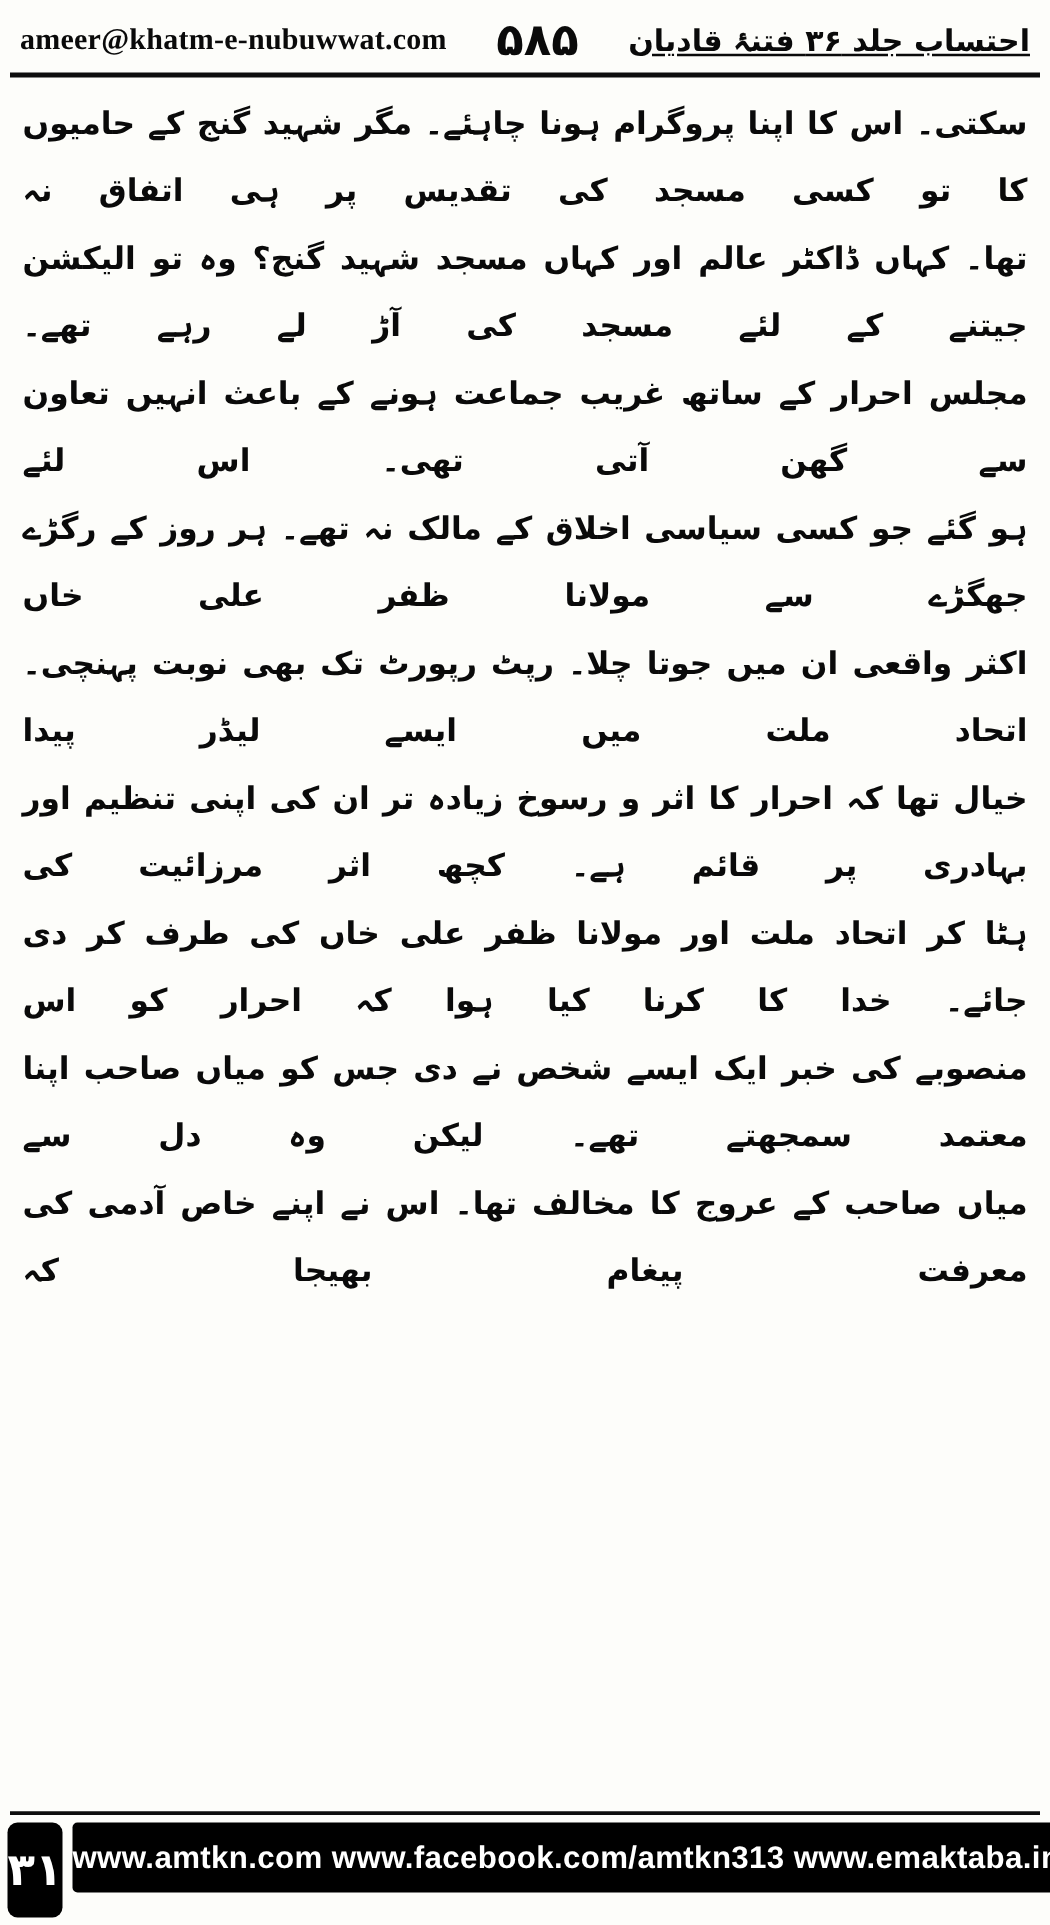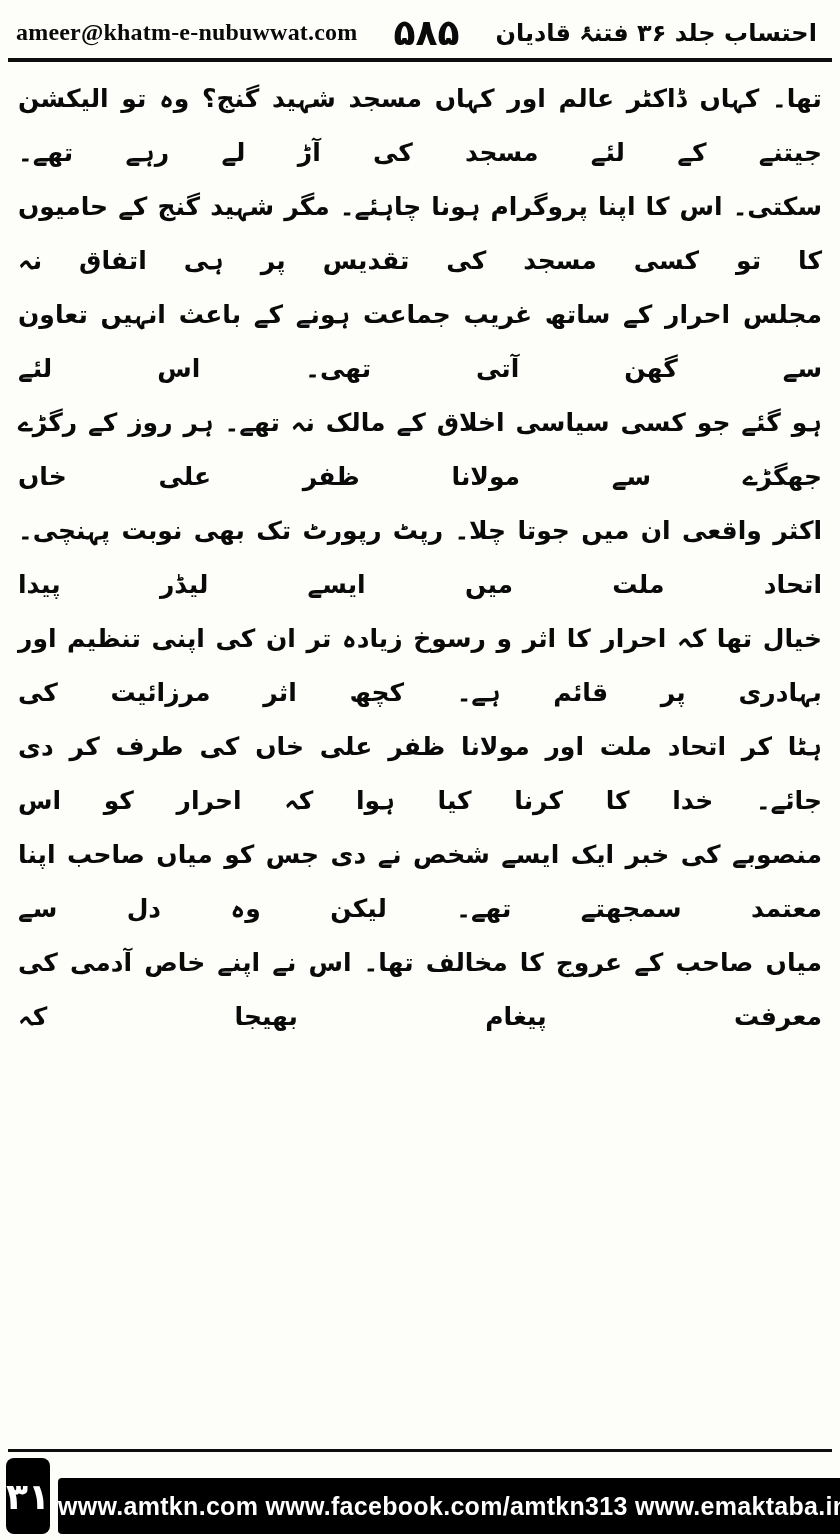--- a/index.html
+++ b/index.html
@@ -3,51 +3,51 @@
 <meta charset="utf-8">
 <style>
   * { margin:0; padding:0; box-sizing:border-box; }
   html,body { background:#e9e9e9; }
   .page {
     width:840px; height:1540px; margin:0 auto; position:relative;
     background:#fdfdfa; color:#0a0a0a; overflow:hidden;
     font-family:"DejaVu Sans", sans-serif;
   }
   .header {
-    display:flex; align-items:center;
+    display:flex; justify-content:space-between; align-items:center;
     padding:10px 16px 3px 16px; height:58px;gap:36px;
   }
   .header-email {
     font-family:"Liberation Serif", serif; font-weight:bold; font-size:24px;
     letter-spacing:0.2px;
   }
   .header-page {
     direction:rtl; font-weight:bold; font-size:36px; line-height:1;
   }
   .header-title {
-    direction:rtl; font-weight:bold; font-size:24px;
+    direction:rtl; font-weight:bold; font-size:24px;text-decoration:underline;
   }
   .rule-top {
     height:4px; background:#0d0d0d; margin:0 8px;
   }
   .body-text {
     direction:rtl; padding:10px 18px 0 18px;
   }
   .line {
     font-size:25px; font-weight:700; line-height:54px;
     text-align:justify; text-align-last:justify;
     word-spacing:1px;
   }
   .rule-bottom {
     position:absolute; left:8px; right:8px; bottom:88px;
     height:3px; background:#0d0d0d;
   }
   .footer {
     position:absolute; left:6px; right:6px; bottom:6px; height:76px;
-    display:flex; align-items:flex-end; gap:8px;
+    display:flex; align-items:flex-start; gap:8px;
   }
   .footer-pagebox {
     width:66px; height:76px; background:#000; color:#fff;
     display:flex; align-items:center; justify-content:center;
     font-size:36px; font-weight:bold; border-radius:8px;
     direction:rtl;
   }
   .footer-bar {
     flex:1; height:56px; background:#000; color:#fff;
     display:flex; align-items:center; justify-content:center;
@@ -63,22 +63,22 @@
 
   <div class="header">
     <span class="header-email">ameer@khatm-e-nubuwwat.com</span>
     <span class="header-page">۵۸۵</span>
     <span class="header-title">احتساب جلد ۳۶ فتنۂ قادیان</span>
   </div>
 
   <div class="rule-top"></div>
 
   <div class="body-text">
+    <div class="line">سکتی۔ اس کا اپنا پروگرام ہونا چاہئے۔ مگر شہید گنج کے حامیوں کا تو کسی مسجد کی تقدیس پر ہی اتفاق نہ</div>
     <div class="line">تھا۔ کہاں ڈاکٹر عالم اور کہاں مسجد شہید گنج؟ وہ تو الیکشن جیتنے کے لئے مسجد کی آڑ لے رہے تھے۔</div>
-    <div class="line">سکتی۔ اس کا اپنا پروگرام ہونا چاہئے۔ مگر شہید گنج کے حامیوں کا تو کسی مسجد کی تقدیس پر ہی اتفاق نہ</div>
     <div class="line">مجلس احرار کے ساتھ غریب جماعت ہونے کے باعث انہیں تعاون سے گھن آتی تھی۔ اس لئے</div>
     <div class="line">ہو گئے جو کسی سیاسی اخلاق کے مالک نہ تھے۔ ہر روز کے رگڑے جھگڑے سے مولانا ظفر علی خاں</div>
     <div class="line">اکثر واقعی ان میں جوتا چلا۔ رپٹ رپورٹ تک بھی نوبت پہنچی۔ اتحاد ملت میں ایسے لیڈر پیدا</div>
     <div class="line">خیال تھا کہ احرار کا اثر و رسوخ زیادہ تر ان کی اپنی تنظیم اور بہادری پر قائم ہے۔ کچھ اثر مرزائیت کی</div>
     <div class="line">ہٹا کر اتحاد ملت اور مولانا ظفر علی خاں کی طرف کر دی جائے۔ خدا کا کرنا کیا ہوا کہ احرار کو اس</div>
     <div class="line">منصوبے کی خبر ایک ایسے شخص نے دی جس کو میاں صاحب اپنا معتمد سمجھتے تھے۔ لیکن وہ دل سے</div>
     <div class="line">میاں صاحب کے عروج کا مخالف تھا۔ اس نے اپنے خاص آدمی کی معرفت پیغام بھیجا کہ</div>
 
   </div>
 

